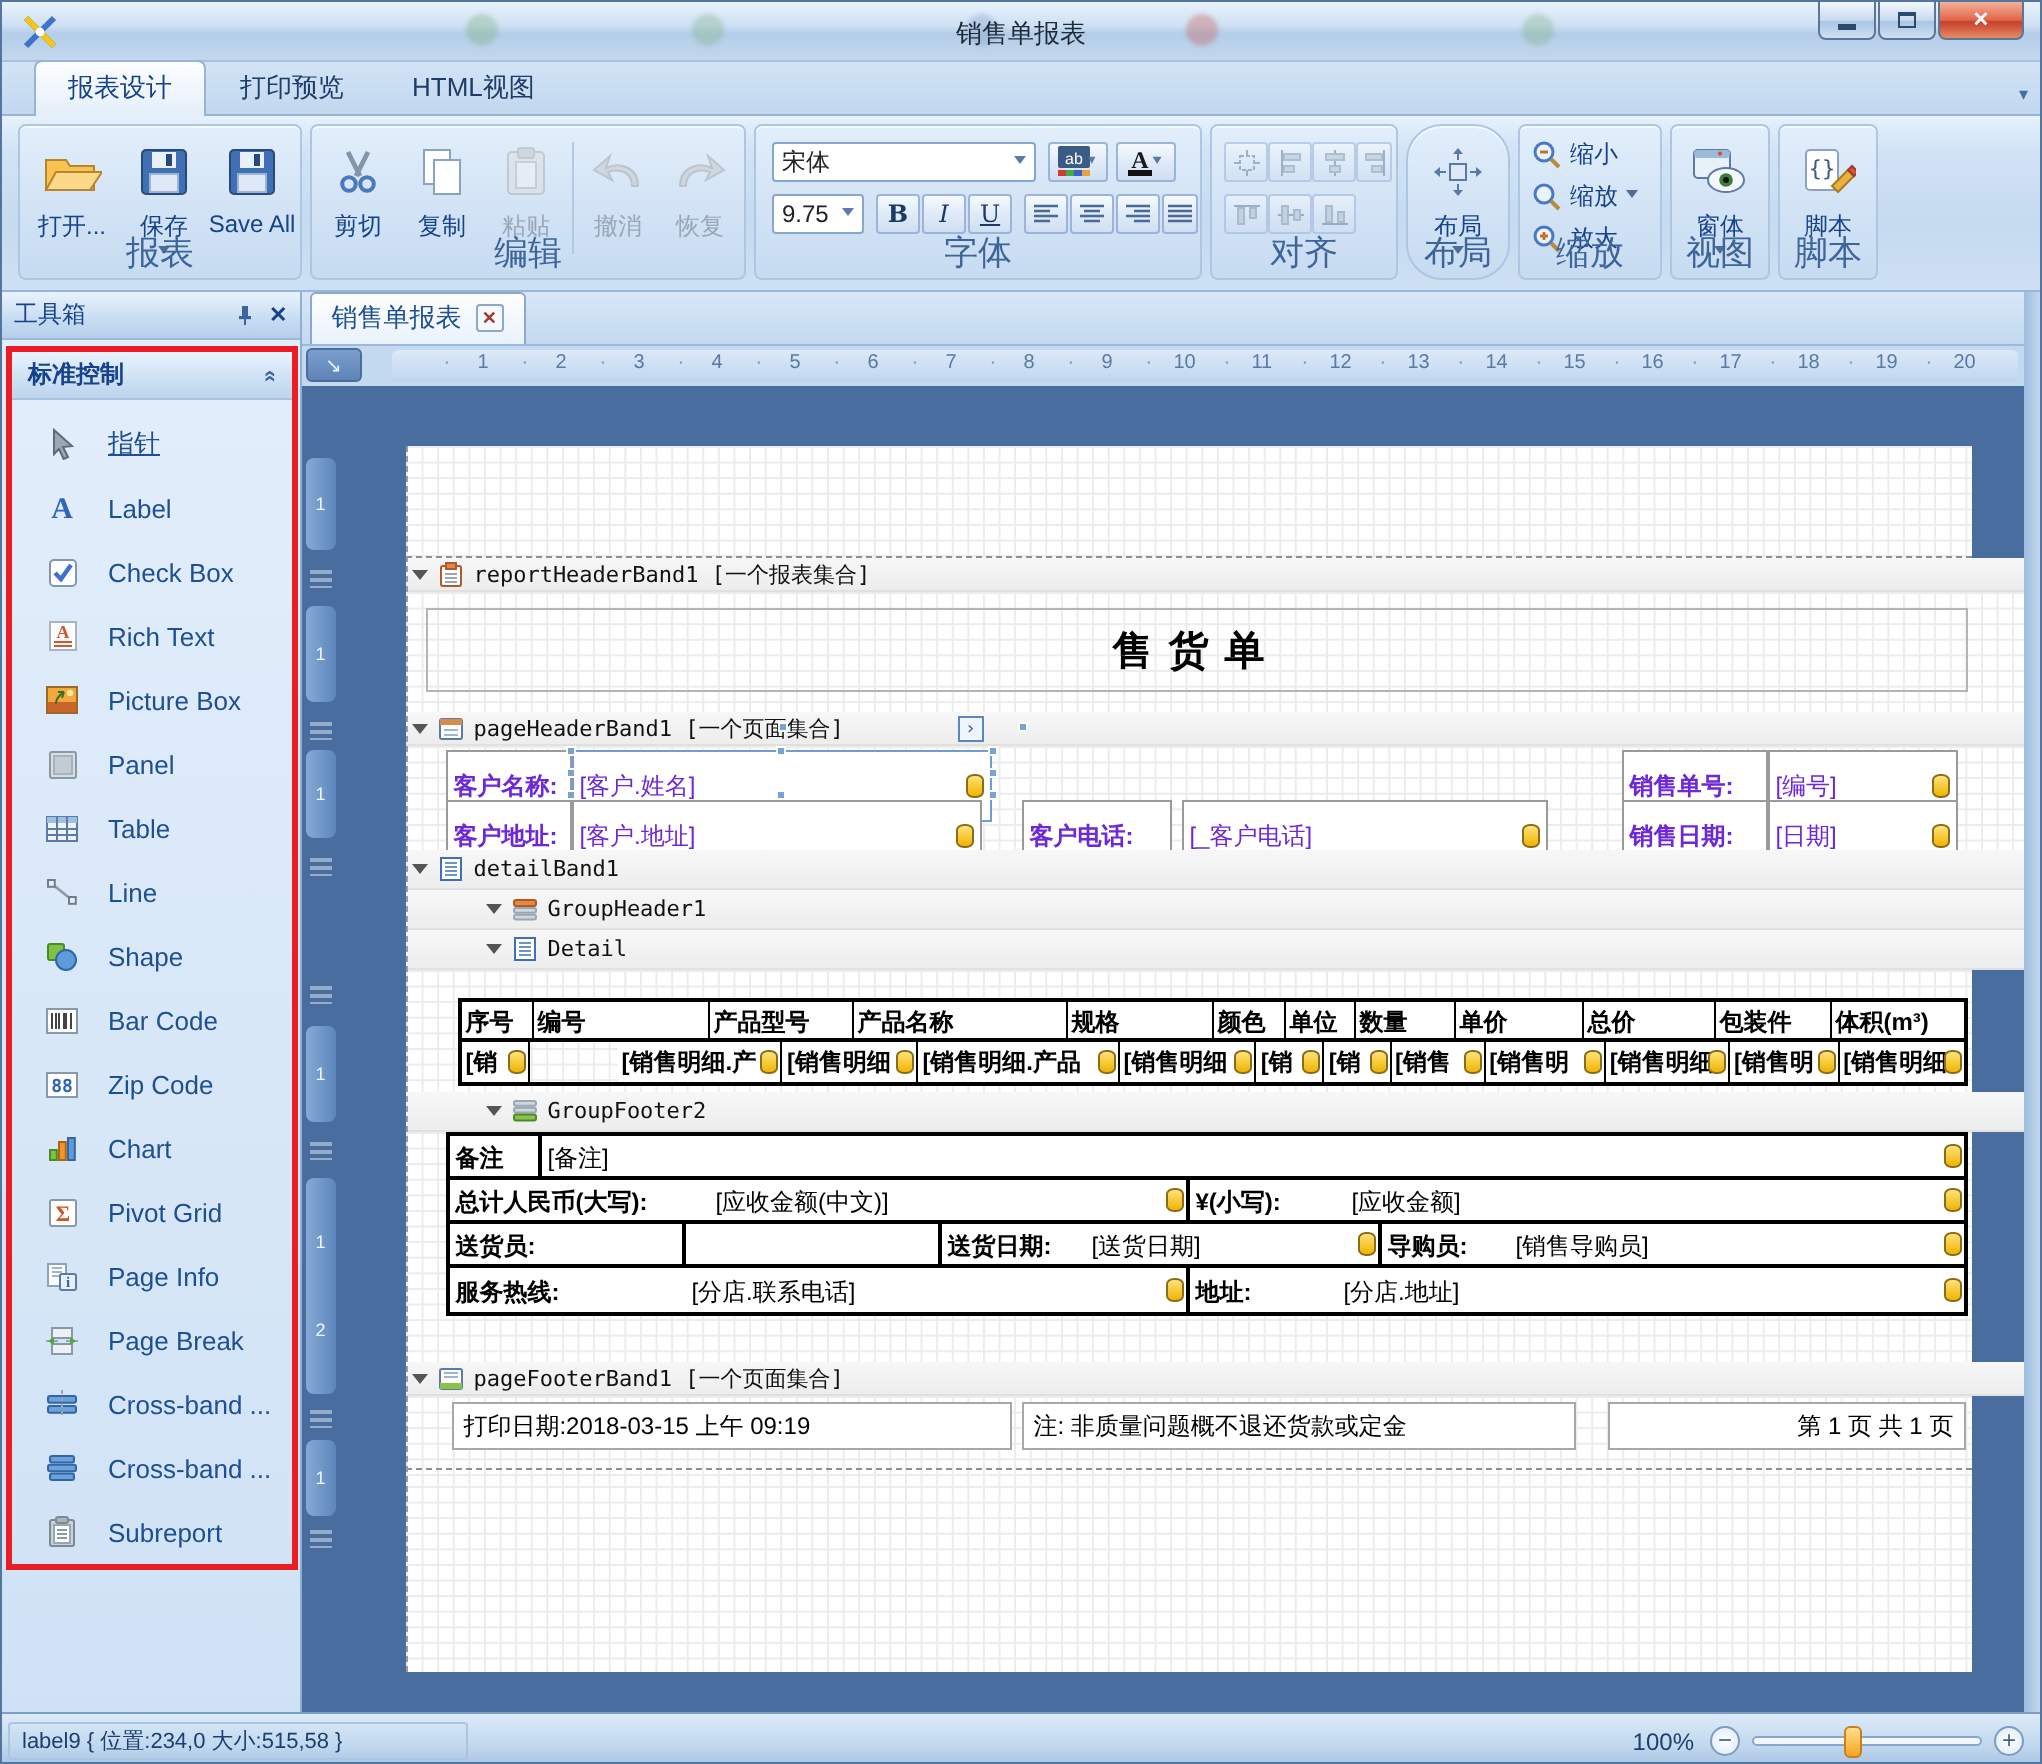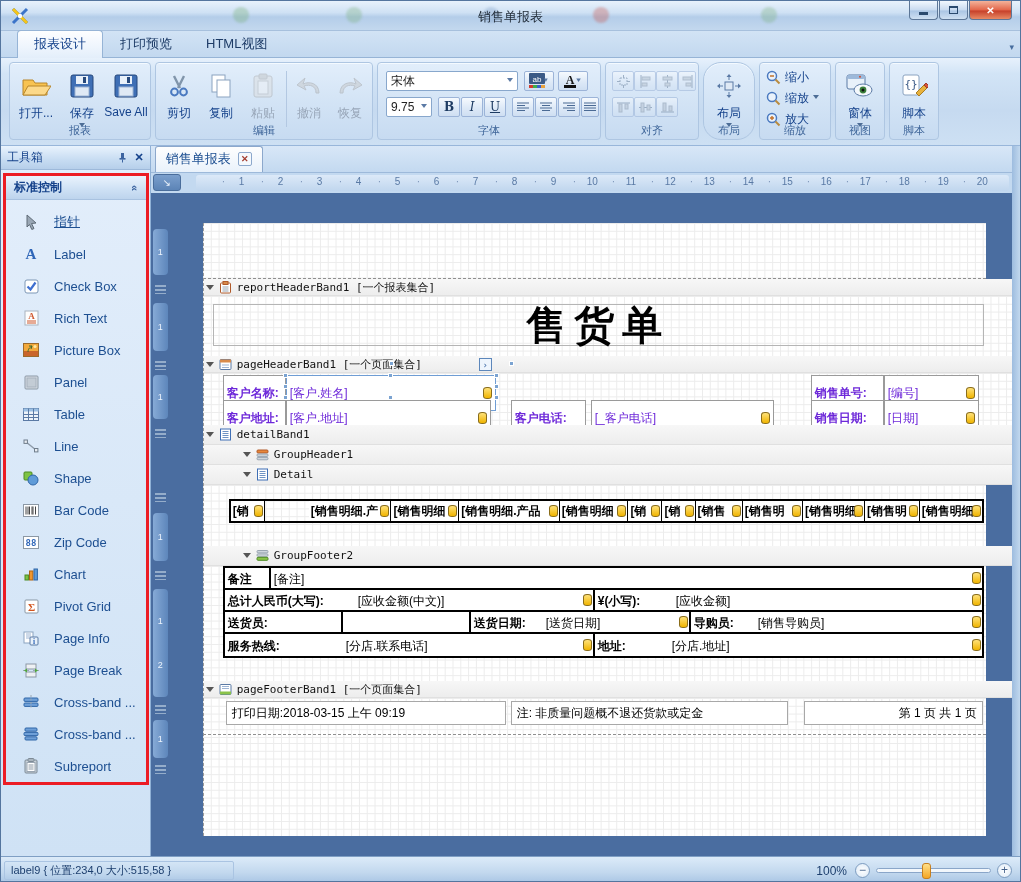--- a/index.html
+++ b/index.html
@@ -27,21 +27,21 @@
     background:linear-gradient(#d2e3f5, #c2d8ef); border-bottom:1px solid #96b4d6; display:flex; align-items:center; padding-left:16px; }
   .rtab { padding:4px 16px 5px; font-size:13px; color:#1e3c67; border:1px solid transparent; border-bottom:none; border-radius:4px 4px 0 0; }
   .rtab.active { background:linear-gradient(#fdfeff,#eef5fd 60%, #e3eefa); border-color:#96b4d6; color:#15428b; }
   .mini-chevron { position:absolute; right:6px; bottom:5px; color:#476d9e; font-size:9px; }
 
   
   .ribbon { position:absolute; left:0; top:57px; width:100%; height:88px;
     background:linear-gradient(#e7f1fc, #d2e4f6 18%, #c6daf0 60%, #cde0f3); border-bottom:1px solid #98b6da; }
   .rgroup { position:absolute; top:4px; height:78px; border:1px solid #aec6e2; border-radius:4px;
     background:linear-gradient(#e2eefb, #d2e3f5 55%, #c7dbf1); box-shadow:inset 0 1px 0 #f4faff; }
-  .rg-label { position:absolute; left:0; right:0; bottom:1px; text-align:center; font-size:11px; color:#3e6599; }
+  .rg-label { position:absolute; left:0; right:0; bottom:1px; text-align:center; font-size:17px; color:#3e6599; }
   .bigbtn { position:absolute; top:6px; width:44px; text-align:center; color:#15428b; font-size:12px; }
   .bigbtn .bicon { height:34px; display:flex; align-items:center; justify-content:center; }
   .bigbtn .btext { display:block; margin-top:2px; white-space:nowrap; }
   .bigbtn.disabled { color:#98a6b8; }
   .bigbtn.disabled svg { opacity:.45; filter:grayscale(1); }
   .dd-under { display:block; margin:1px auto 0; width:0; height:0; border:3px solid transparent; border-top:4px solid #4d6d96; }
   .vsep { position:absolute; top:8px; width:1px; height:56px; background:#b3c8e2; }
   .combo { position:absolute; height:20px; background:#fff; border:1px solid #88a7cc; border-radius:2px; font-size:12px;
     color:#222; display:flex; align-items:center; padding:0 4px; }
   .combo::after { content:''; margin-left:auto; width:0; height:0; border:3px solid transparent; border-top:4px solid #5b7aa5; }
@@ -126,21 +126,21 @@
   .ftr { display:flex; height:22px; border-bottom:2px solid #000; }
   .ftr:last-child { border-bottom:none; }
   .ftc { border-right:2px solid #000; font-size:12px; padding:2px 3px 0; white-space:nowrap; overflow:hidden; position:relative; display:flex; align-items:center; }
   .ftc:last-child { border-right:none; }
   .ftc.b { font-weight:bold; }
 
   .pfbox { position:absolute; border:1px solid #a8a8a8; height:24px; display:flex; align-items:center; padding:0 5px; font-size:12px; background:#fff; white-space:nowrap; overflow:hidden;}
 
   .title-box { position:absolute; left:10px; top:8px; width:771px; height:42px; border:1px solid #b5b5b5; background:transparent;
     display:flex; align-items:center; justify-content:center; }
-  .title-box .t { font-family:"DejaVu Serif", serif; font-weight:bold; font-size:40px; letter-spacing:8px; color:#000; }
+  .title-box .t { font-family:"DejaVu Serif", serif; font-weight:bold; font-size:20px; letter-spacing:8px; color:#000; }
 
   
   .vstrip { position:absolute; left:0; top:0; bottom:0; width:52px; }
   .vseg { position:absolute; left:2px; width:15px; border-radius:4px; background:linear-gradient(90deg,#86aad6,#5d86bb);
     color:#eef5fd; font-size:9px; display:flex; flex-direction:column; align-items:center; justify-content:center; gap:34px; }
   .vgrip { position:absolute; left:4px; width:11px; height:9px;
     background:repeating-linear-gradient(#9db4cf 0 2px, transparent 2px 4px); opacity:.9; }
 
   
   .statusbar { position:absolute; left:0; top:855px; width:100%; height:27px;
@@ -853,20 +853,34 @@
             <span class="tri"></span>
             <svg class="bicon13" viewBox="0 0 13 13">
                 <rect x="1.5" y="1" width="10" height="11" fill="#fff" stroke="#3f6fb5"></rect>
                 <path d="M3.5 3.5h6M3.5 5.5h6M3.5 7.5h6M3.5 9.5h6" stroke="#6f93c4"></path>
               </svg>
             <span>Detail</span>
           </div>
 
           <div class="prow grid w-page" style="height:61px;">
             <div class="dtable">
+              <div class="dtr hdr">
+                <div class="dtc" style="width:36px;">序号</div>
+                <div class="dtc" style="width:88px;">编号</div>
+                <div class="dtc" style="width:72px;">产品型号</div>
+                <div class="dtc" style="width:107px;">产品名称</div>
+                <div class="dtc" style="width:73px;">规格</div>
+                <div class="dtc" style="width:36px;">颜色</div>
+                <div class="dtc" style="width:35px;">单位</div>
+                <div class="dtc" style="width:50px;">数量</div>
+                <div class="dtc" style="width:64px;">单价</div>
+                <div class="dtc" style="width:66px;">总价</div>
+                <div class="dtc" style="width:58px;">包装件</div>
+                <div class="dtc" style="width:66px;">体积(m³)</div>
+              </div>
               <div class="dtr">
                 <div class="dtc" style="width:36px;"><span>[销</span><span class="db"></span></div>
                 <div class="dtc" style="width:88px;margin-left:44px;"><span>[销售明细.产</span><span class="db"></span></div>
                 <div class="dtc" style="width:72px;"><span>[销售明细</span><span class="db"></span></div>
                 <div class="dtc" style="width:107px;"><span>[销售明细.产品</span><span class="db"></span></div>
                 <div class="dtc" style="width:73px;"><span>[销售明细</span><span class="db"></span></div>
                 <div class="dtc" style="width:36px;"><span>[销</span><span class="db"></span></div>
                 <div class="dtc" style="width:35px;"><span>[销</span><span class="db"></span></div>
                 <div class="dtc" style="width:50px;"><span>[销售</span><span class="db"></span></div>
                 <div class="dtc" style="width:64px;"><span>[销售明</span><span class="db"></span></div>

